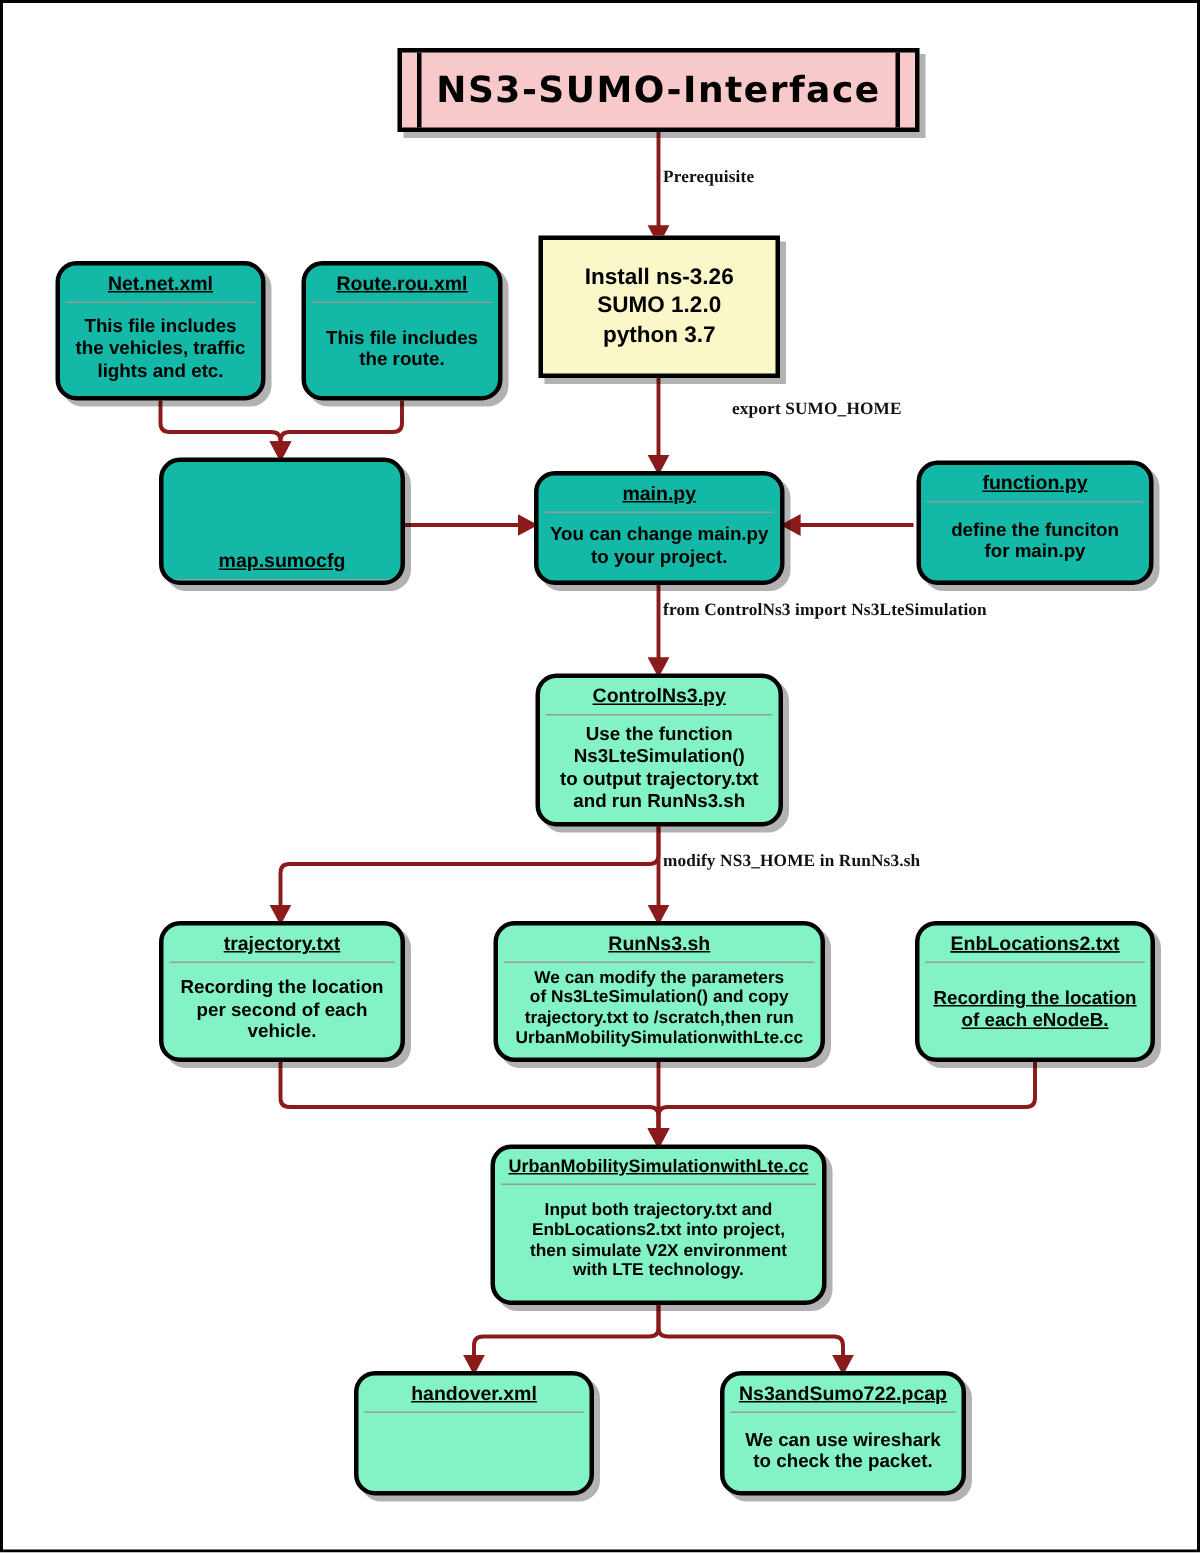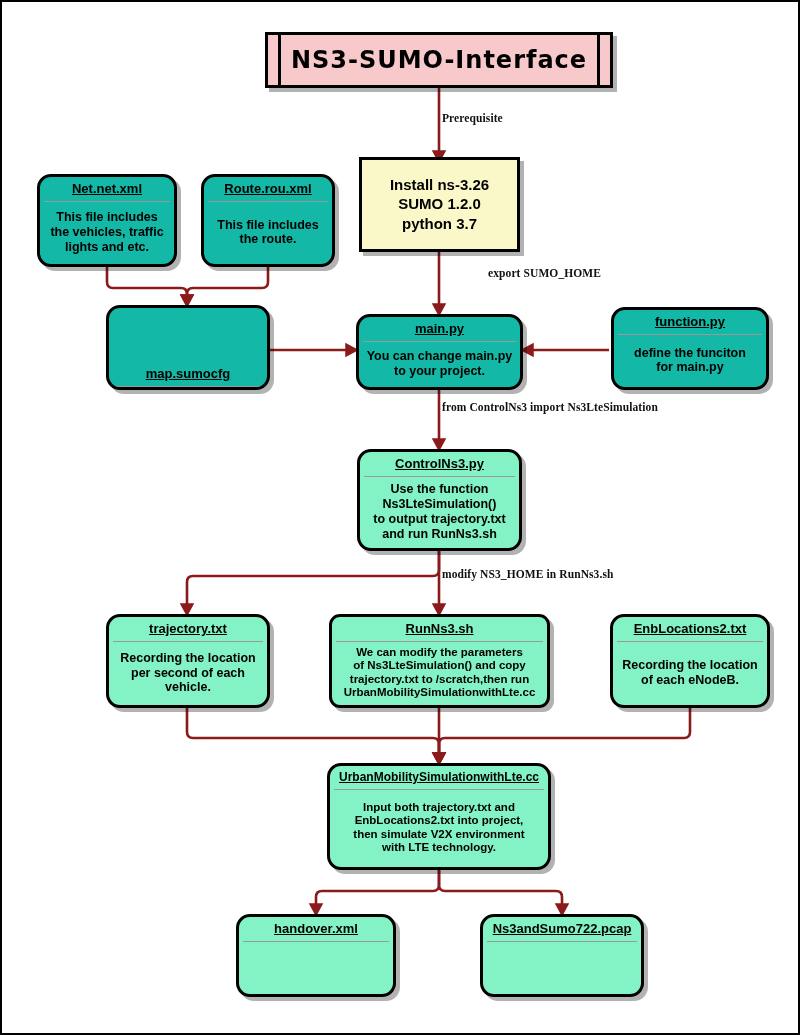--- a/index.html
+++ b/index.html
@@ -236,30 +236,30 @@
   </div>
 
   <div class="node rounded mint" style="left:104px; top:612px; width:164px; height:94px;">
     <div class="node-title">trajectory.txt</div>
     <div class="node-divider"></div>
     <div class="node-body">Recording the location
 per second of each
 vehicle.</div>
   </div>
 
-  <div class="node rounded mint" style="left:327px; top:612px; width:221px; height:94px;border-radius:11px;">
+  <div class="node rounded mint" style="left:327px; top:612px; width:221px; height:94px;">
     <div class="node-title">RunNs3.sh</div>
     <div class="node-divider"></div>
     <div class="node-body" style="font-size:11.5px;">We can modify the parameters
 of Ns3LteSimulation() and copy
 trajectory.txt to /scratch,then run
 UrbanMobilitySimulationwithLte.cc</div>
   </div>
 
-  <div class="node rounded mint" style="left:608px; top:612px; width:160px; height:94px;">
+  <div class="node rounded mint" style="left:608px; top:612px; width:160px; height:94px;text-decoration:underline;">
     <div class="node-title">EnbLocations2.txt</div>
     <div class="node-divider"></div>
     <div class="node-body">Recording the location
 of each eNodeB.</div>
   </div>
 
   <div class="node rounded mint" style="left:325px; top:761px; width:224px; height:107px;">
     <div class="node-title" style="font-size:12px;">UrbanMobilitySimulationwithLte.cc</div>
     <div class="node-divider"></div>
     <div class="node-body" style="font-size:11.5px;">Input both trajectory.txt and
@@ -269,15 +269,17 @@
   </div>
 
   <div class="node rounded mint" style="left:234px; top:912px; width:160px; height:83px;">
     <div class="node-title">handover.xml</div>
     <div class="node-divider"></div>
   </div>
 
   <div class="node rounded mint" style="left:478px; top:912px; width:164px; height:83px;">
     <div class="node-title">Ns3andSumo722.pcap</div>
     <div class="node-divider"></div>
+    <div class="node-body">We can use wireshark
+to check the packet.</div>
   </div>
 
 </div>
 
 </body></html>

